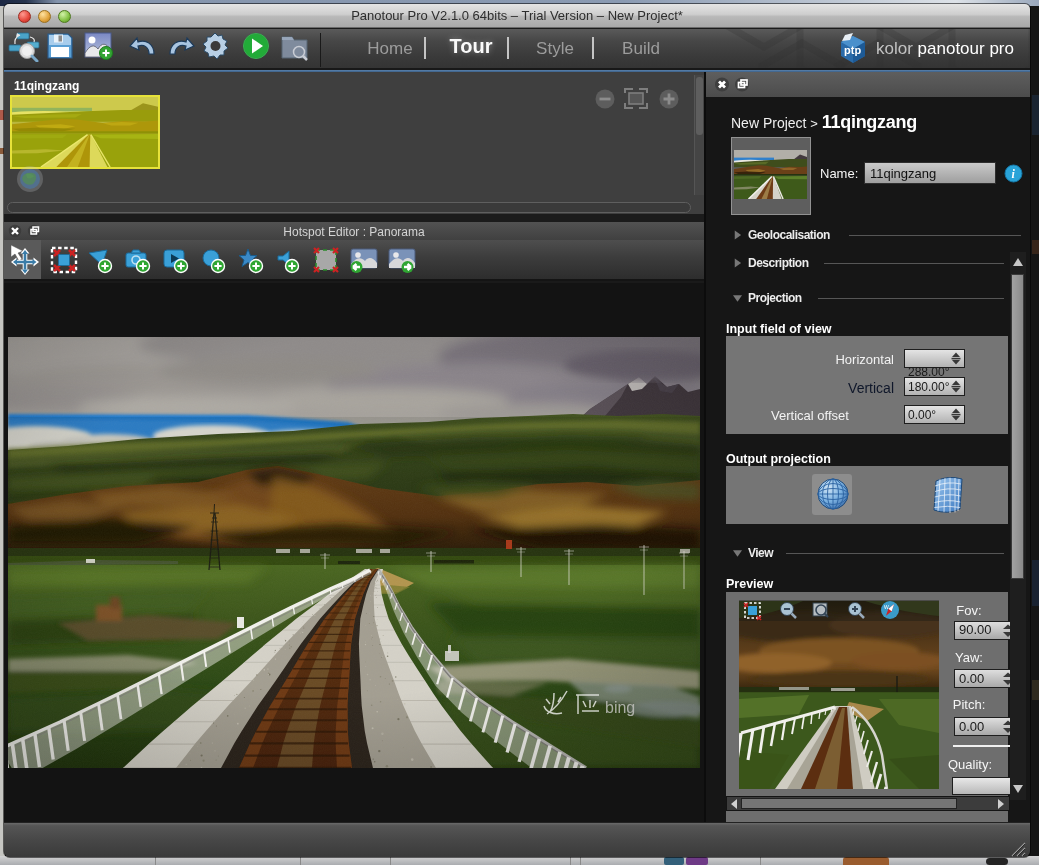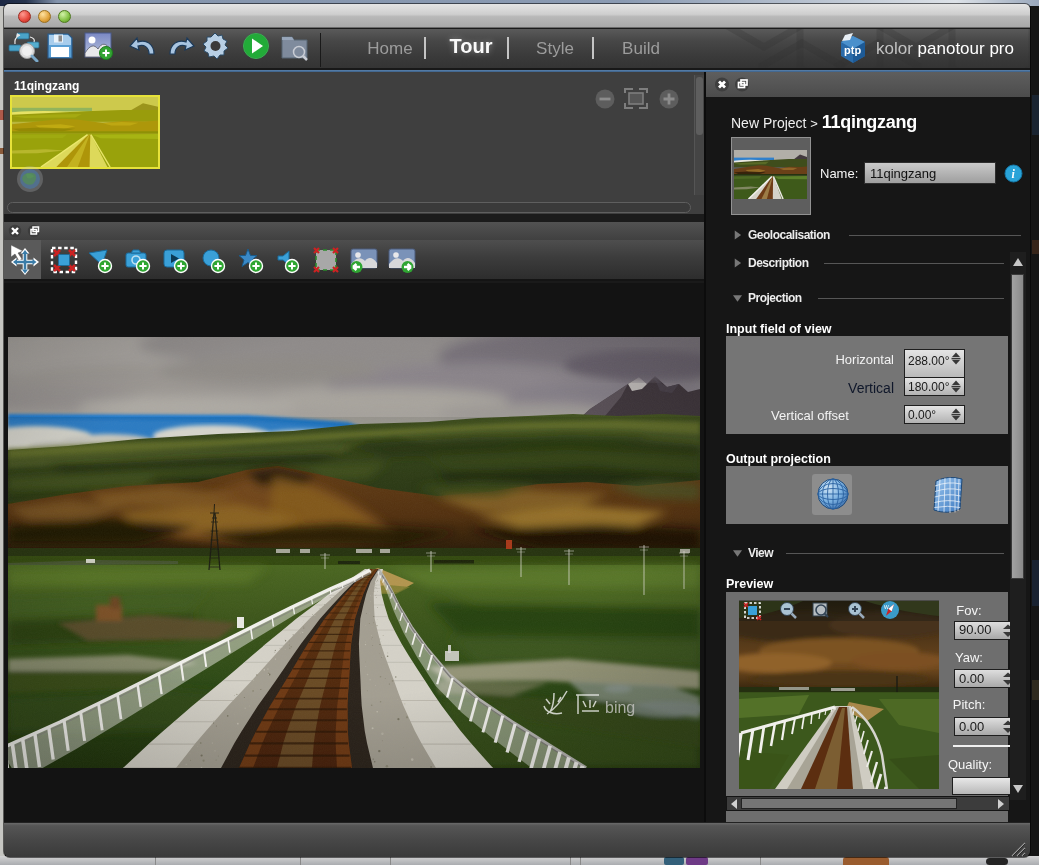--- a/index.html
+++ b/index.html
@@ -25,20 +25,21 @@
     <div class="abs" style="left:300px;top:857px;width:1px;height:8px;background:#8a8a8a"></div>
     <div class="abs" style="left:390px;top:857px;width:1px;height:8px;background:#8a8a8a"></div>
     <div class="abs" style="left:570px;top:857px;width:1px;height:8px;background:#8a8a8a"></div>
     <div class="abs" style="left:580px;top:857px;width:1px;height:8px;background:#8a8a8a"></div>
     <div class="abs" style="left:760px;top:857px;width:1px;height:8px;background:#8a8a8a"></div>
     <div class="abs" style="left:4px;top:4px;width:1026px;height:853px;border-radius:5px 5px 6px 6px;background:#1a1a1a;box-shadow:0 0 0 1px rgba(0,0,0,0.55)">
       <div class="abs" style="left:0;top:0;width:1026px;height:24px;border-radius:5px 5px 0 0;background:linear-gradient(180deg,#e4e4e4 0%,#cecece 45%,#b8b8b8 55%,#a9a9a9 100%);border-bottom:1px solid #6a6a6a"></div>
       <div class="abs" style="left:13.5px;top:5.5px;width:13px;height:13px;border-radius:50%;background:radial-gradient(circle at 35% 30%,#ff9a90,#e4473c 60%,#b02a20);border:0.5px solid #9a2a20"></div>
       <div class="abs" style="left:33.5px;top:5.5px;width:13px;height:13px;border-radius:50%;background:radial-gradient(circle at 35% 30%,#ffe2a0,#e0a33c 60%,#b0761e);border:0.5px solid #9a701e"></div>
       <div class="abs" style="left:53.5px;top:5.5px;width:13px;height:13px;border-radius:50%;background:radial-gradient(circle at 35% 30%,#d2f2a8,#82c043 60%,#4e8a1e);border:0.5px solid #4e7a1e"></div>
+      <div class="abs" style="left:0;top:4px;width:1026px;height:16px;text-align:center;font-size:13px;color:#2e2e2e">Panotour Pro V2.1.0 64bits – Trial Version – New Project*</div>
       <div class="abs" style="left:0;top:25px;width:1026px;height:39px;background:linear-gradient(180deg,#5a5a5a 0%,#474747 30%,#3a3a3a 70%,#343434 100%);overflow:hidden">
         <svg class="abs" style="left:0;top:0" width="1026" height="39" viewBox="0 0 1026 39">
           <defs>
             <linearGradient id="imgsky" x1="0" y1="0" x2="0" y2="1">
               <stop offset="0" stop-color="#7a88c4"></stop>
               <stop offset="1" stop-color="#b8c2dc"></stop>
             </linearGradient>
           </defs>
           <polygon points="800,-5 760,18 720,-5 720,-51 760,-74 800,-51" fill="none" stroke="#303030" stroke-width="7" opacity="0.25"></polygon>
           <polygon points="876,39 836,62 796,39 796,-7 836,-30 876,-7" fill="none" stroke="#303030" stroke-width="7" opacity="0.25"></polygon>
@@ -167,20 +168,21 @@
       <div class="abs" style="left:3px;top:198px;width:684px;height:11px;background:#3a3a3a;border:1px solid #5f5f5f;border-radius:6px"></div>
       <div class="abs" style="left:0;top:210px;width:700px;height:8px;background:#1b1b1b"></div>
       <div class="abs" style="left:0;top:218px;width:700px;height:18px;background:linear-gradient(180deg,#525252,#404040)"></div>
       <svg class="abs" style="left:2px;top:220px" width="44" height="15" viewBox="0 0 44 15">
 <circle cx="9" cy="7" r="6.2" fill="#3c3c3c"></circle>
 <path d="M6,4 L12,10 M12,4 L6,10" stroke="#ffffff" stroke-width="2.4"></path>
 <circle cx="28" cy="7" r="6.2" fill="#3c3c3c"></circle>
 <rect x="25" y="5.5" width="5.5" height="4.5" fill="none" stroke="#ffffff" stroke-width="1.5"></rect>
 <rect x="27" y="3" width="5.5" height="4.5" fill="none" stroke="#ffffff" stroke-width="1.5"></rect>
 </svg>
+      <div class="abs" style="left:0;top:221px;width:700px;text-align:center;font-size:12px;color:#d4d4d4">Hotspot Editor : Panorama</div>
       <div class="abs" style="left:0;top:236px;width:700px;height:41px;background:linear-gradient(180deg,#4e4e4e 0%,#3c3c3c 45%,#2d2d2d 100%);border-bottom:2px solid #141414">
         <div class="abs" style="left:0;top:0;width:37px;height:39px;background:#5a5a5a"></div>
         <div class="abs" style="left:5px;top:3px"><svg width="30" height="32" viewBox="0 0 30 32">
 <path d="M2,2 L14,8 L9,10 L13,16 L10,18 L6,11 L2,14 Z" fill="#ffffff" stroke="#555" stroke-width="0.5"></path>
 <g stroke="#ffffff" stroke-width="4.6" fill="none">
               <path d="M16,11 L16,27 M8,19 L24,19"></path>
             </g>
 <g stroke="#3a7ca8" stroke-width="2.6" fill="none">
               <path d="M16,11 L16,27 M8,19 L24,19"></path>
             </g>
@@ -806,21 +808,21 @@
       <div class="abs" style="left:744px;top:252px;font-size:12px;font-weight:bold;letter-spacing:-0.5px;color:#ececec">Description</div>
       <div class="abs" style="left:820px;top:259px;width:180px;height:1px;background:#565656"></div>
       <svg class="abs" style="left:728px;top:289px" width="11" height="10" viewBox="0 0 11 11">
         <path d="M0.5,2.5 L10.5,2.5 L5.5,9.5 Z" fill="#777777"></path>
       </svg>
       <div class="abs" style="left:744px;top:287px;font-size:12px;font-weight:bold;letter-spacing:-0.5px;color:#ececec">Projection</div>
       <div class="abs" style="left:814px;top:294px;width:186px;height:1px;background:#565656"></div>
       <div class="abs" style="left:722px;top:318px;font-size:12.5px;font-weight:bold;color:#ffffff">Input field of view</div>
       <div class="abs" style="left:722px;top:332px;width:282px;height:98px;background:#757575">
         <div class="abs" style="left:0px;top:16px;width:168px;text-align:right;font-size:13px;color:#f2f2f2">Horizontal</div>
-        <div class="abs" style="left:178px;top:13px;width:61px;height:34px;border:1.5px solid #1e1e1e;background:linear-gradient(180deg,#e4e4e4,#b2b2b2);font-size:12px;color:#1a1a1a;padding:4px 0 0 3px">288.00°</div>
+        <div class="abs" style="left:178px;top:13px;width:61px;height:19px;border:1.5px solid #1e1e1e;background:linear-gradient(180deg,#e4e4e4,#b2b2b2);font-size:12px;color:#1a1a1a;padding:15px 0 0 3px">288.00°</div>
         <svg class="abs" style="left:223px;top:16px" width="14" height="14" viewBox="0 0 14 14">
           <path d="M3,5 L11,5 L7,0.5 Z" fill="#383838"></path>
           <path d="M3,8 L11,8 L7,12.5 Z" fill="#383838"></path>
           <rect x="2.5" y="5.8" width="9" height="1.6" fill="#383838"></rect>
         </svg>
         <div class="abs" style="left:0px;top:44px;width:168px;text-align:right;font-size:14px;color:#0f172a">Vertical</div>
         <div class="abs" style="left:178px;top:41px;width:61px;height:19px;border:1.5px solid #1e1e1e;background:linear-gradient(180deg,#e4e4e4,#b2b2b2);font-size:12px;color:#1a1a1a;padding:2px 0 0 3px">180.00°</div>
         <svg class="abs" style="left:223px;top:44px" width="14" height="14" viewBox="0 0 14 14">
           <path d="M3,5 L11,5 L7,0.5 Z" fill="#383838"></path>
           <path d="M3,8 L11,8 L7,12.5 Z" fill="#383838"></path>

